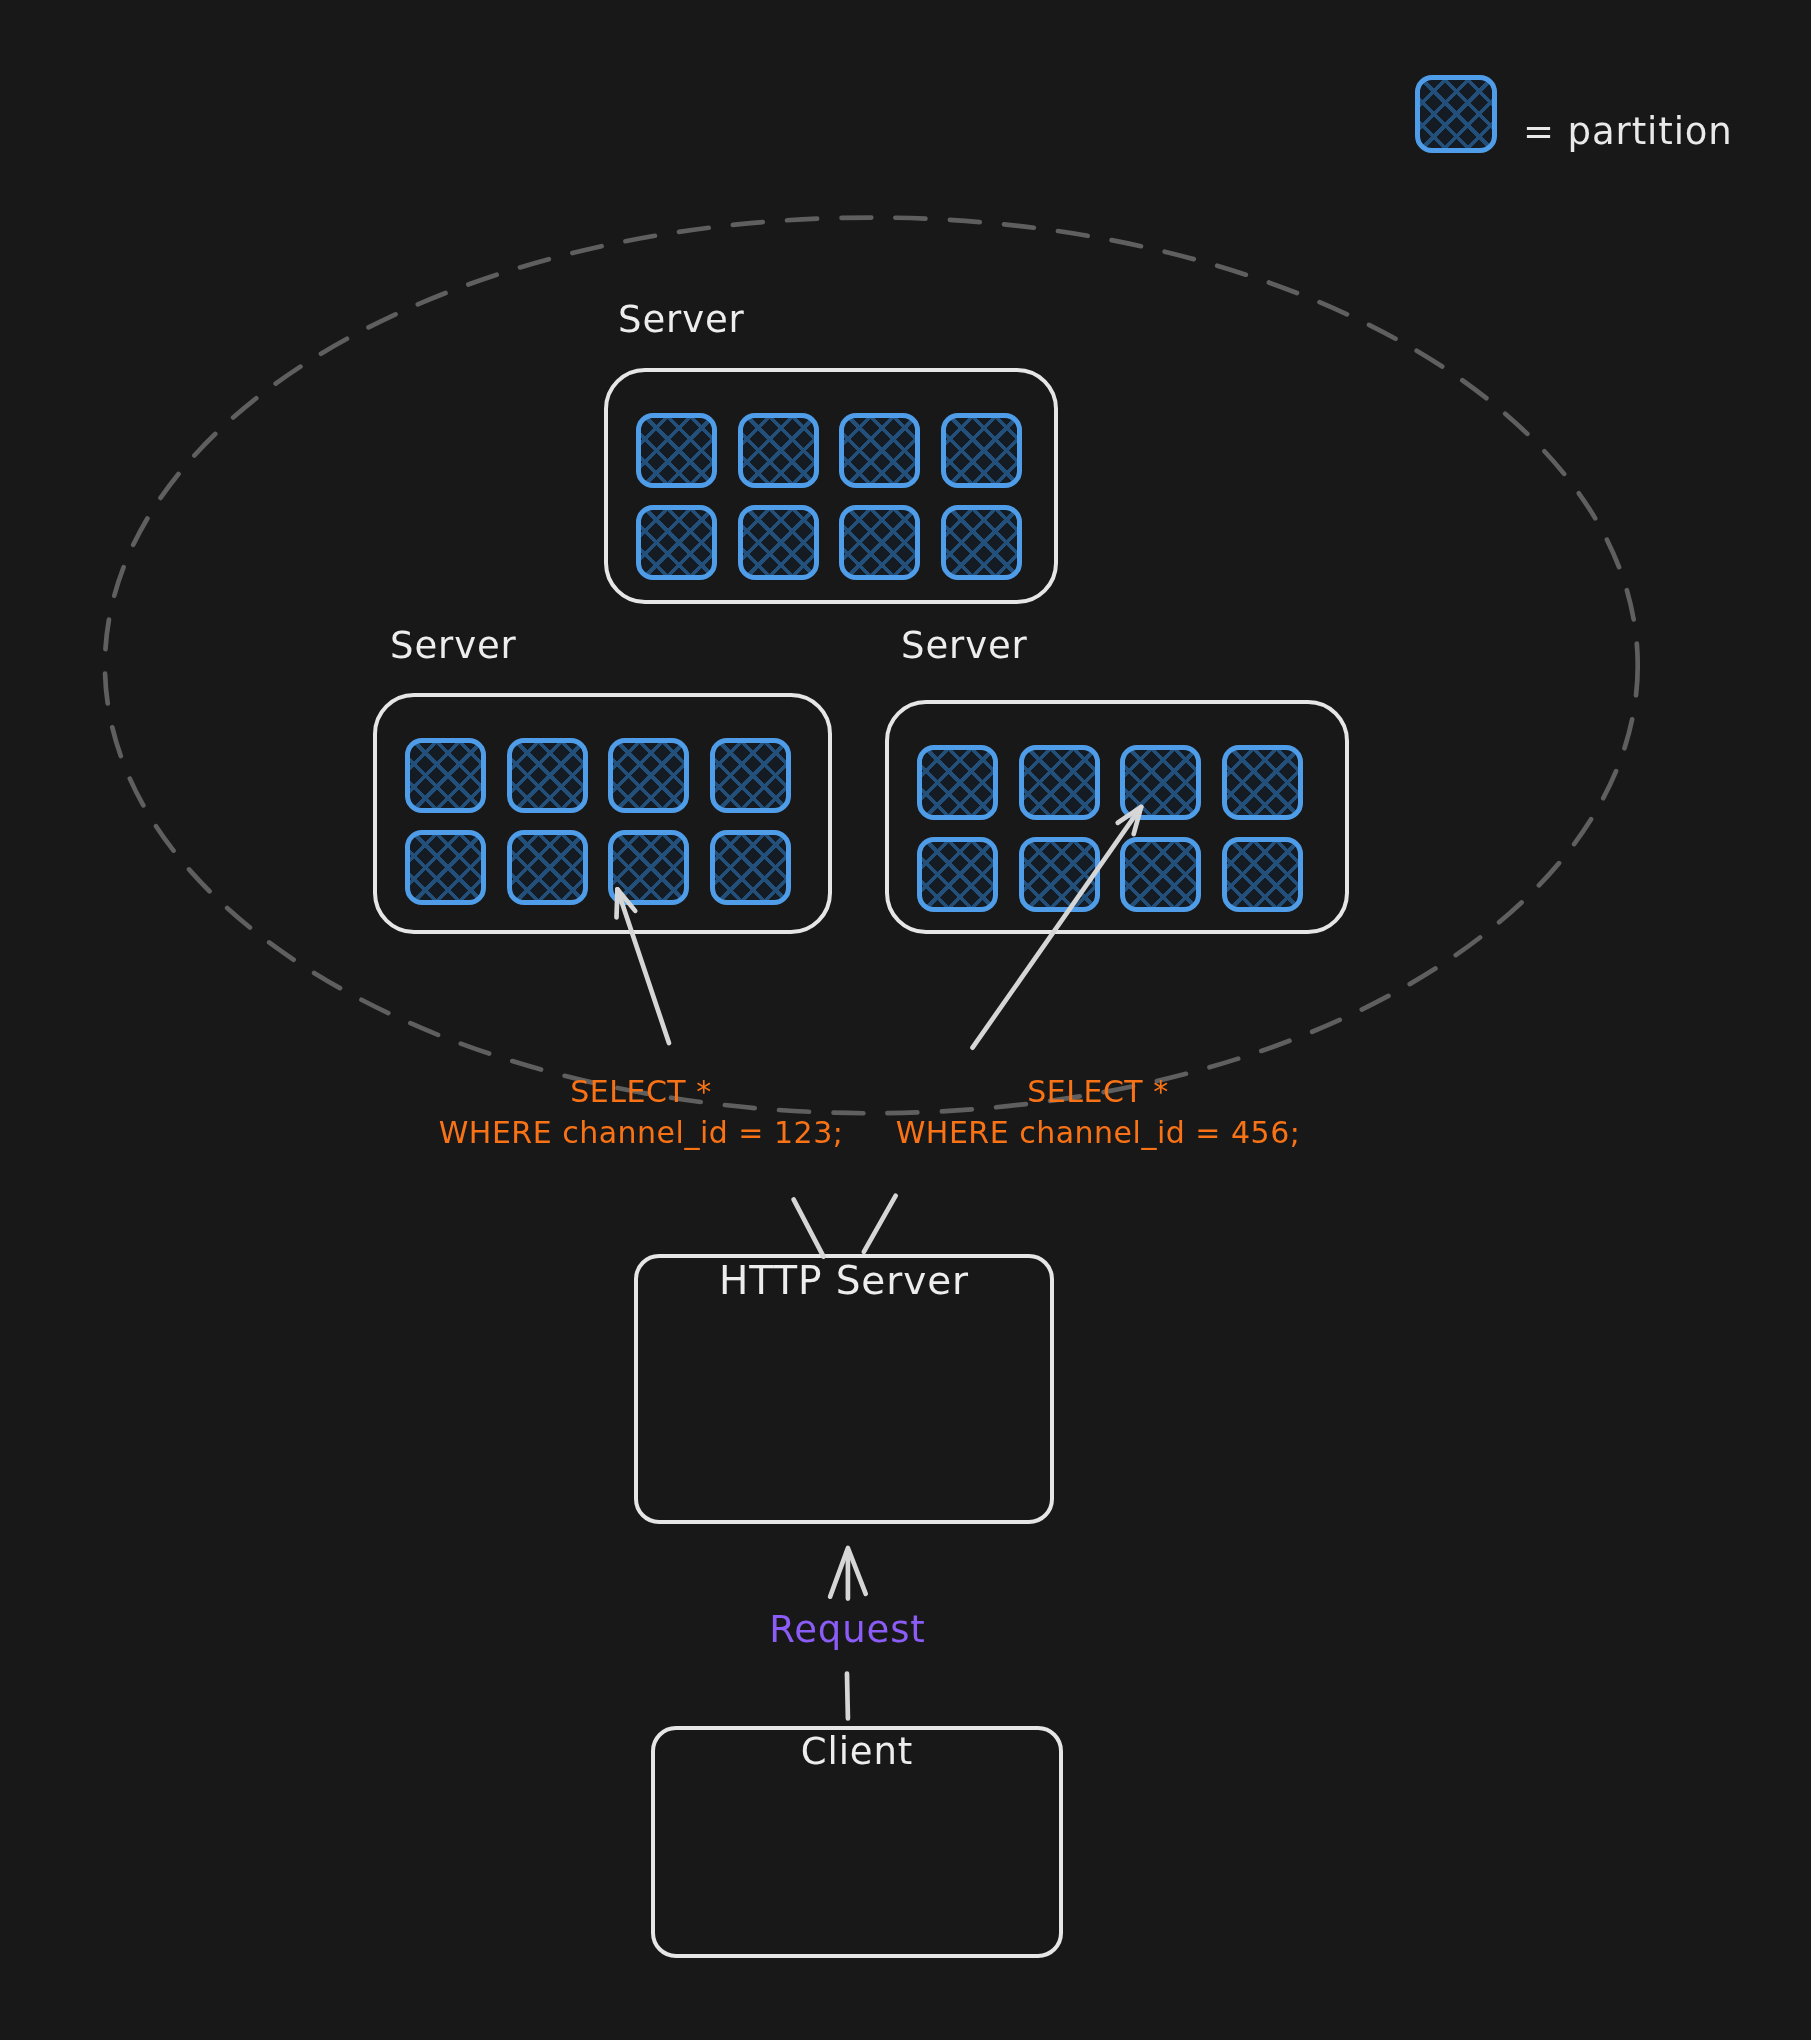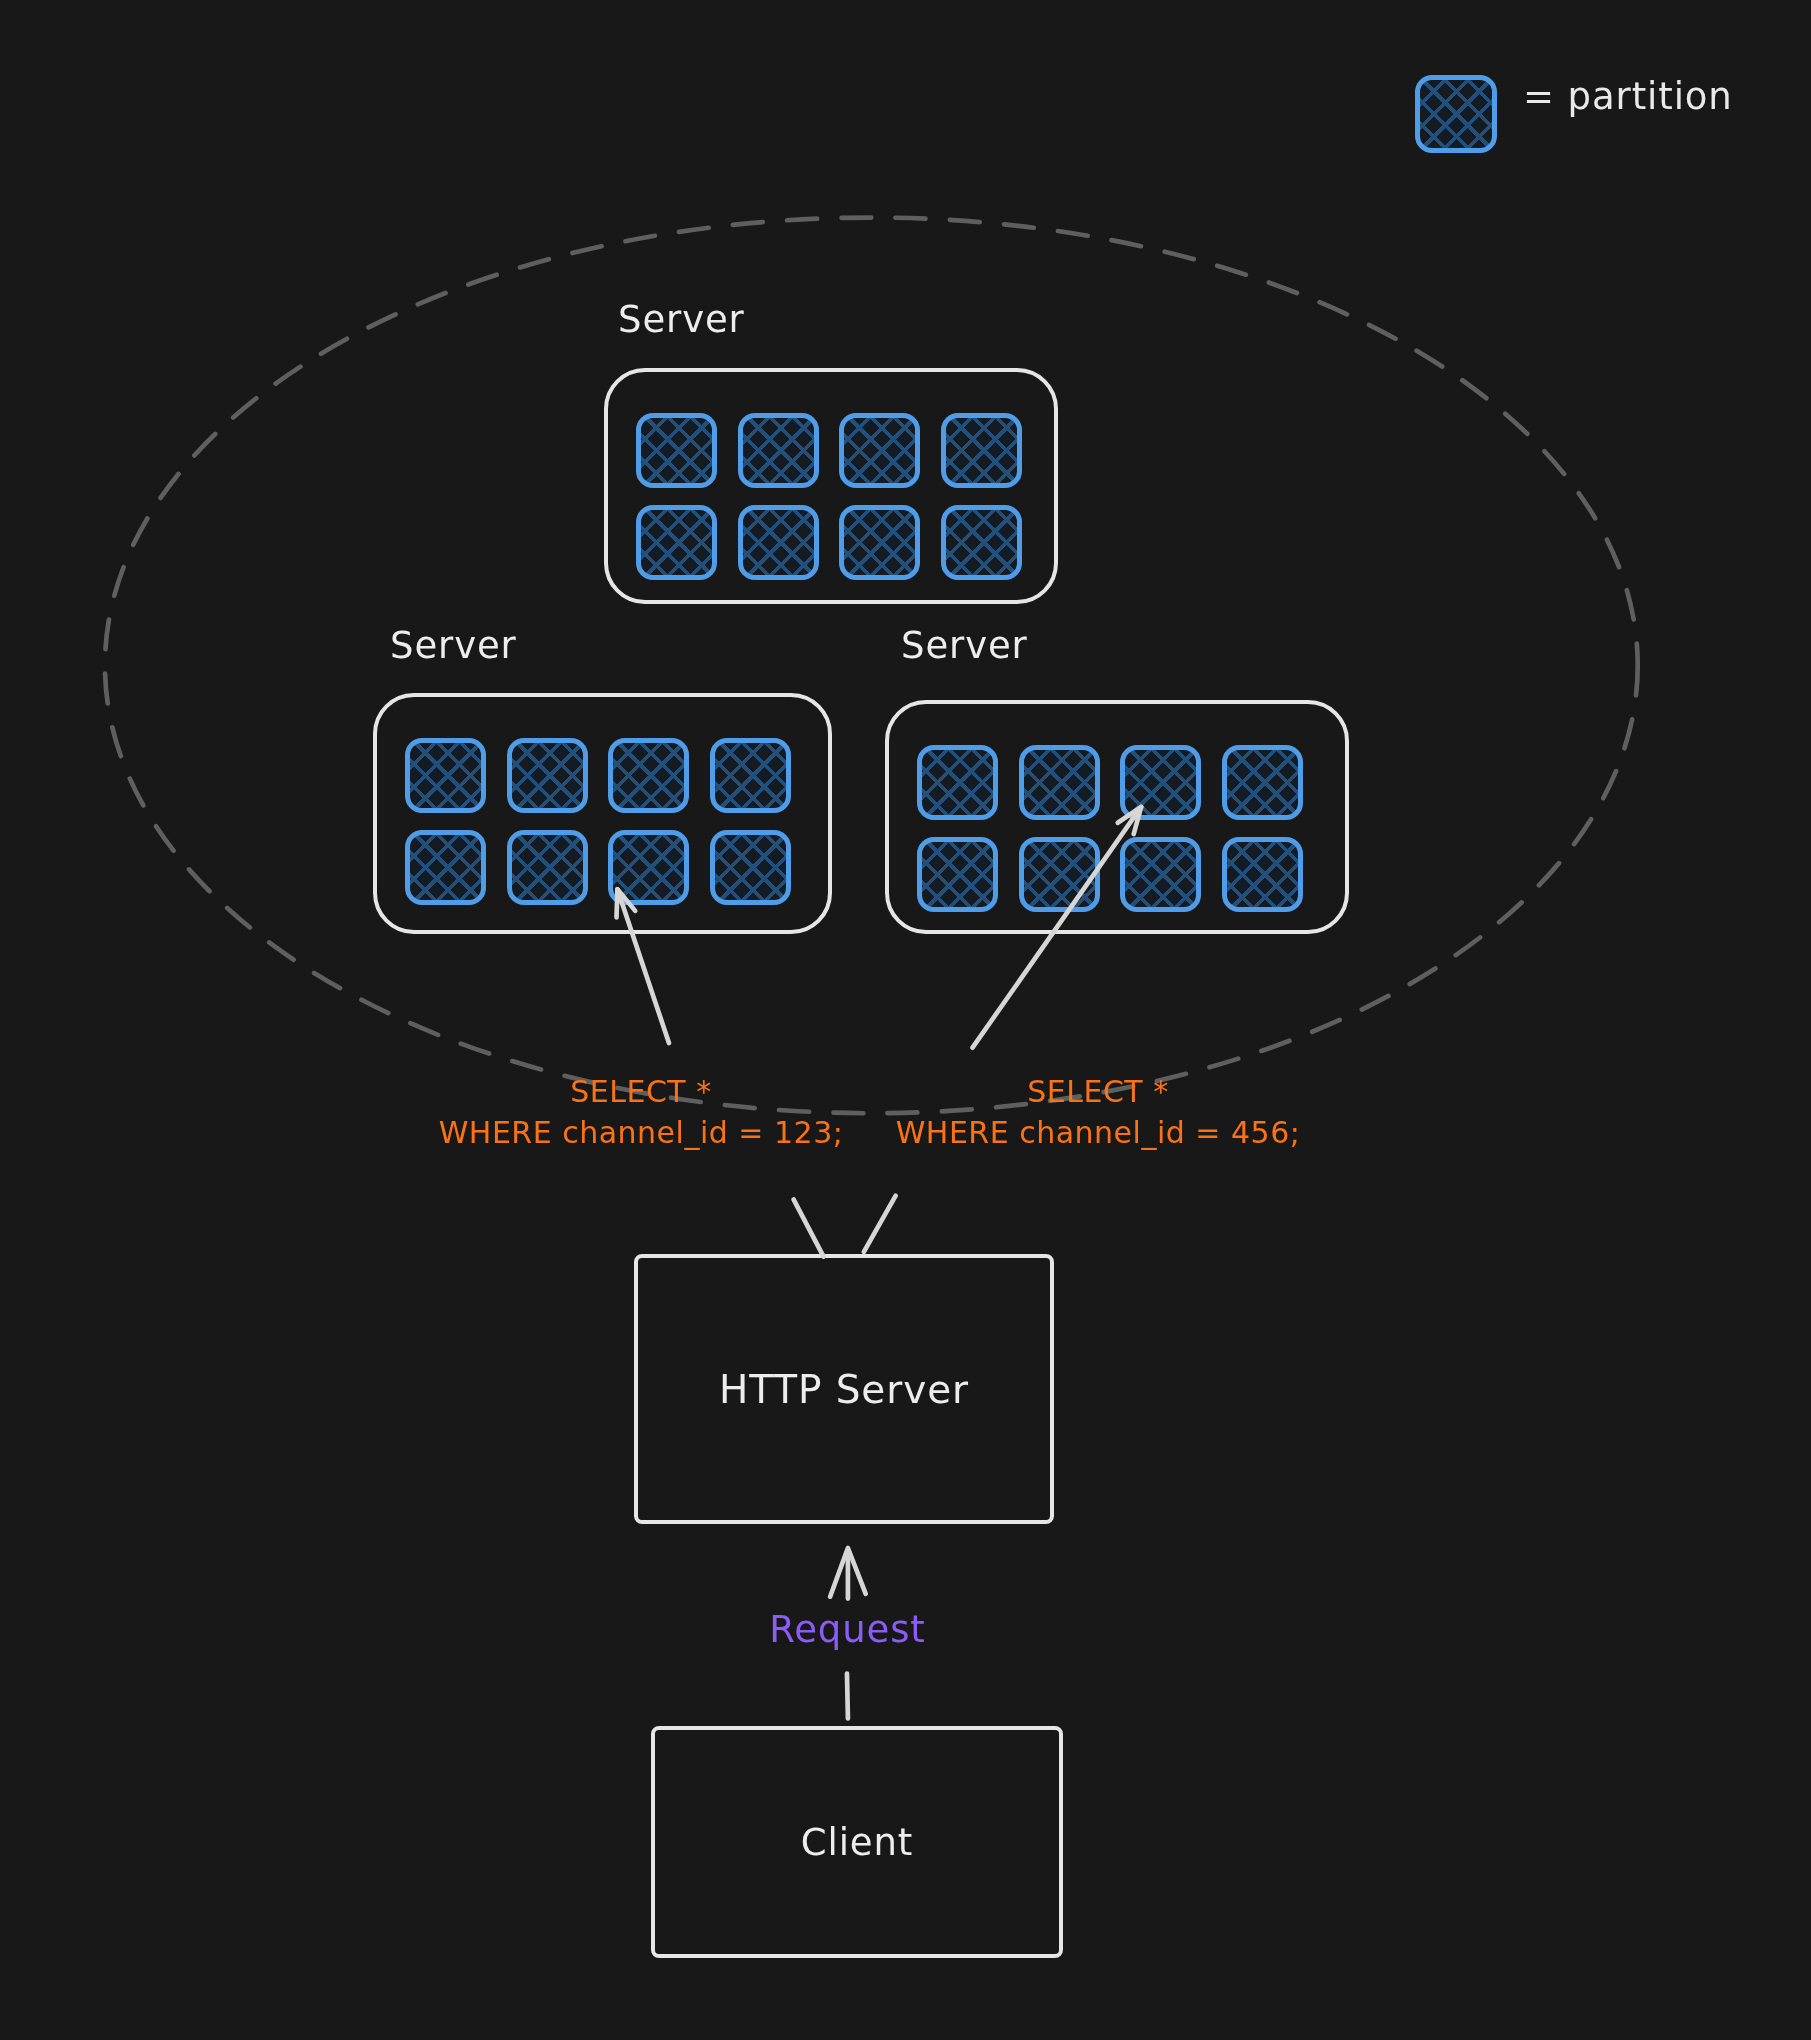--- a/index.html
+++ b/index.html
@@ -36,21 +36,21 @@
     line-height: 1.38;
     letter-spacing: 0.9px;
   }
 
   
   .legend {
     position: absolute;
     left: 1415px; top: 75px;
     z-index: 2;
     display: flex;
-    align-items: flex-start;
+    align-items: flex-end;
     gap: 26px;
   }
   .legend-label {
     color: #e9e9e9;
     font-size: 37px;
     letter-spacing: 0.9px;
     white-space: nowrap;
   }
 
   
@@ -109,23 +109,22 @@
   .query-left  { left: 416px; top: 1071px; }
   .query-right { left: 873px; top: 1071px; }
   .query div { white-space: nowrap; }
 
   
   .node-box {
     position: absolute;
     z-index: 2;
     box-sizing: border-box;
     border: 4.7px solid #e6e6e6;
-    border-radius: 8px;
+    border-radius: 25px;
     display: flex;
-    align-items: center;
     justify-content: center;
     color: #ededed;
     letter-spacing: 0.9px;
   }
   .http-box   { left: 634px; top: 1254px; width: 420px; height: 270px; font-size: 39px; }
   .client-box { left: 651px; top: 1726px; width: 412px; height: 232px; font-size: 37px; }
 
   
   .request-label {
     position: absolute;

